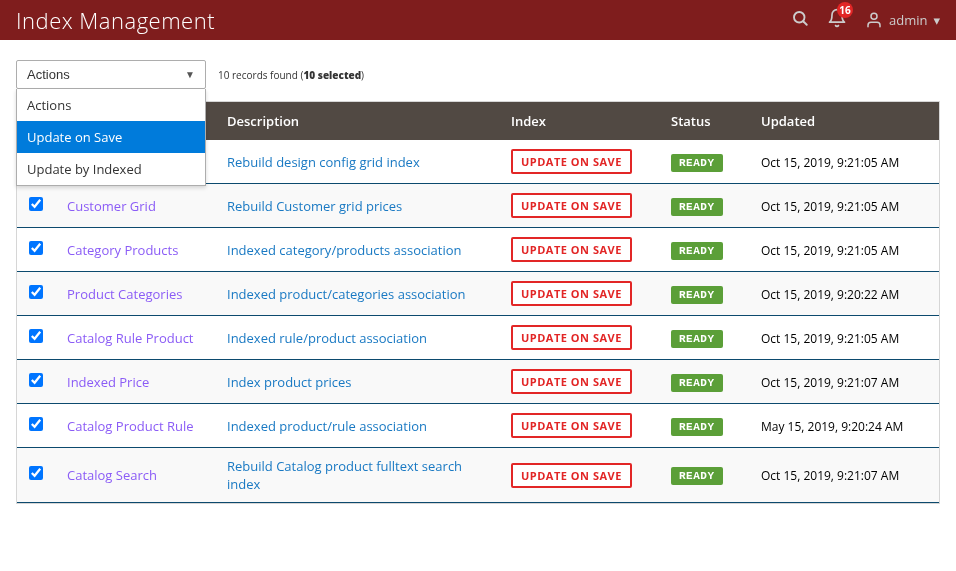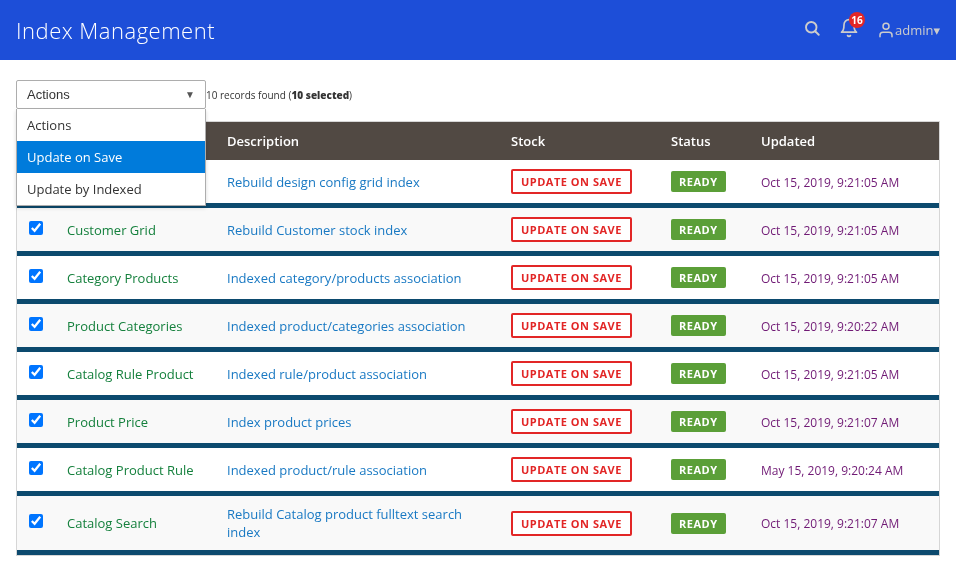--- a/index.html
+++ b/index.html
@@ -11,25 +11,25 @@
     }
     .page-wrapper {
       width: 956px;
       min-height: 571px;
       background: #fff;
       display: flex;
       flex-direction: column;
     }
     
     .header {
-      background: #1d4ed8;
+      background: #7f1d1d;
       display: flex;
       align-items: center;
       padding: 0 16px;
-      height: 60px;
+      height: 40px;
       color: #fff;
       justify-content: space-between;
     }
     .header-title {
       font-size: 22px;
       font-weight: 300;
       color: #fff;
       letter-spacing: 0.5px;
     }
     .header-right {
@@ -57,32 +57,34 @@
       width: 16px;
       height: 16px;
       display: flex;
       align-items: center;
       justify-content: center;
       font-weight: bold;
     }
     .admin-user {
       display: flex;
       align-items: center;
+      gap: 6px;
       color: #ccc;
       cursor: pointer;
       font-size: 13px;
     }
     
     .content {
       padding: 20px 16px 0 16px;
       flex: 1;
     }
     .toolbar {
       display: flex;
       align-items: center;
+      gap: 12px;
       margin-bottom: 12px;
       position: relative;
     }
     .actions-dropdown-wrapper {
       position: relative;
     }
     .actions-btn {
       display: flex;
       align-items: center;
       background: #fff;
@@ -160,38 +162,38 @@
     thead th.col-mode {
       width: 160px;
     }
     thead th.col-status {
       width: 90px;
     }
     thead th.col-updated {
       width: 190px;
     }
     tbody tr {
-      border-bottom: 5px solid #0c4a6e;
+      border-bottom: 1px solid #0c4a6e;
     }
     tbody tr:nth-child(odd) {
       background: #fff;
     }
     tbody tr:nth-child(even) {
       background: #f9f9f9;
     }
     tbody td {
       padding: 9px 12px;
       font-size: 13px;
       vertical-align: middle;
     }
     tbody td.col-check {
       text-align: center;
     }
     .indexer-name {
-      color: #15803d;
+      color: #8b5cf6;
       cursor: pointer;
       text-decoration: none;
     }
     .description {
       color: #1979c3;
     }
     .mode-badge {
       display: inline-block;
       border: 2px solid #e22626;
       color: #e22626;
@@ -206,23 +208,24 @@
     .status-badge {
       display: inline-block;
       background: #5b9f38;
       color: #fff;
       padding: 3px 8px;
       font-size: 11px;
       font-weight: bold;
       border-radius: 2px;
       letter-spacing: 0.5px;
       text-transform: uppercase;
+      font-family: Liberation Mono, monospace;
     }
     .updated-time {
-      color: #701a75;
+      color: #000000;
       font-size: 12px;
       white-space: nowrap;
     }
     input[type="checkbox"] {
       width: 14px;
       height: 14px;
       cursor: pointer;
     }
   </style>
 </head>
@@ -278,21 +281,21 @@
 
     <div class="table-wrapper">
       <table>
         <thead>
           <tr>
             <th class="col-check">
               <input type="checkbox" checked="" style="">
             </th>
             <th class="col-indexer">Indexer</th>
             <th class="col-desc">Description</th>
-            <th class="col-mode">Stock</th>
+            <th class="col-mode">Index</th>
             <th class="col-status">Status</th>
             <th class="col-updated">Updated</th>
           </tr>
         </thead>
         <tbody id="table-body">
         <tr>
     <td class="col-check">
       <input type="checkbox" checked="" style="">
     </td>
     <td>
@@ -312,21 +315,21 @@
     </td>
   </tr>
             <tr>
     <td class="col-check">
       <input type="checkbox" checked="" style="">
     </td>
     <td>
       <a class="indexer-name" href="#">Customer Grid</a>
     </td>
     <td>
-      <span class="description">Rebuild Customer stock index</span>
+      <span class="description">Rebuild Customer grid prices</span>
     </td>
     <td>
       <span class="mode-badge">UPDATE ON SAVE</span>
     </td>
     <td>
       <span class="status-badge">READY</span>
     </td>
     <td>
       <span class="updated-time">Oct 15, 2019, 9:21:05 AM</span>
     </td>
@@ -389,21 +392,21 @@
     </td>
     <td>
       <span class="updated-time">Oct 15, 2019, 9:21:05 AM</span>
     </td>
   </tr>
             <tr>
     <td class="col-check">
       <input type="checkbox" checked="" style="">
     </td>
     <td>
-      <a class="indexer-name" href="#">Product Price</a>
+      <a class="indexer-name" href="#">Indexed Price</a>
     </td>
     <td>
       <span class="description">Index product prices</span>
     </td>
     <td>
       <span class="mode-badge">UPDATE ON SAVE</span>
     </td>
     <td>
       <span class="status-badge">READY</span>
     </td>

